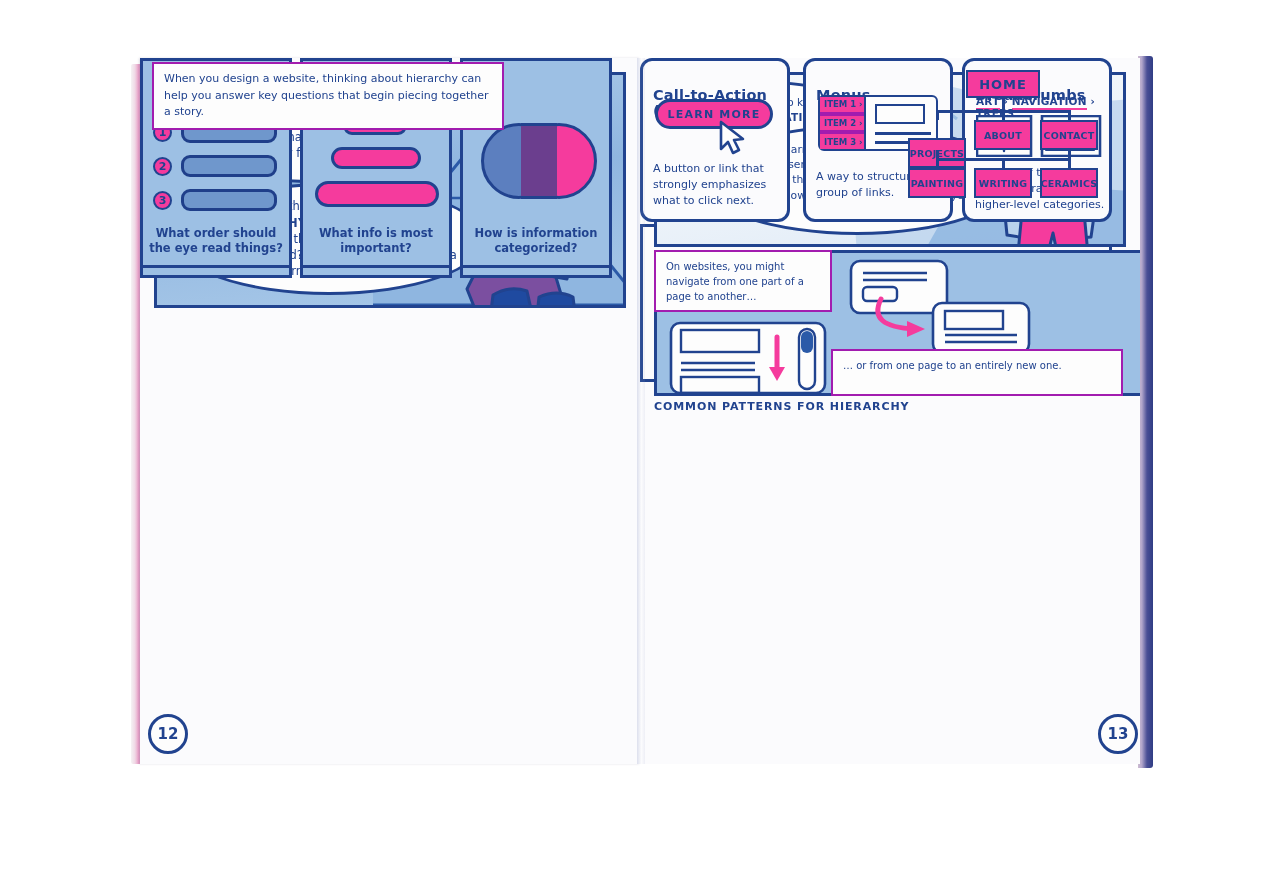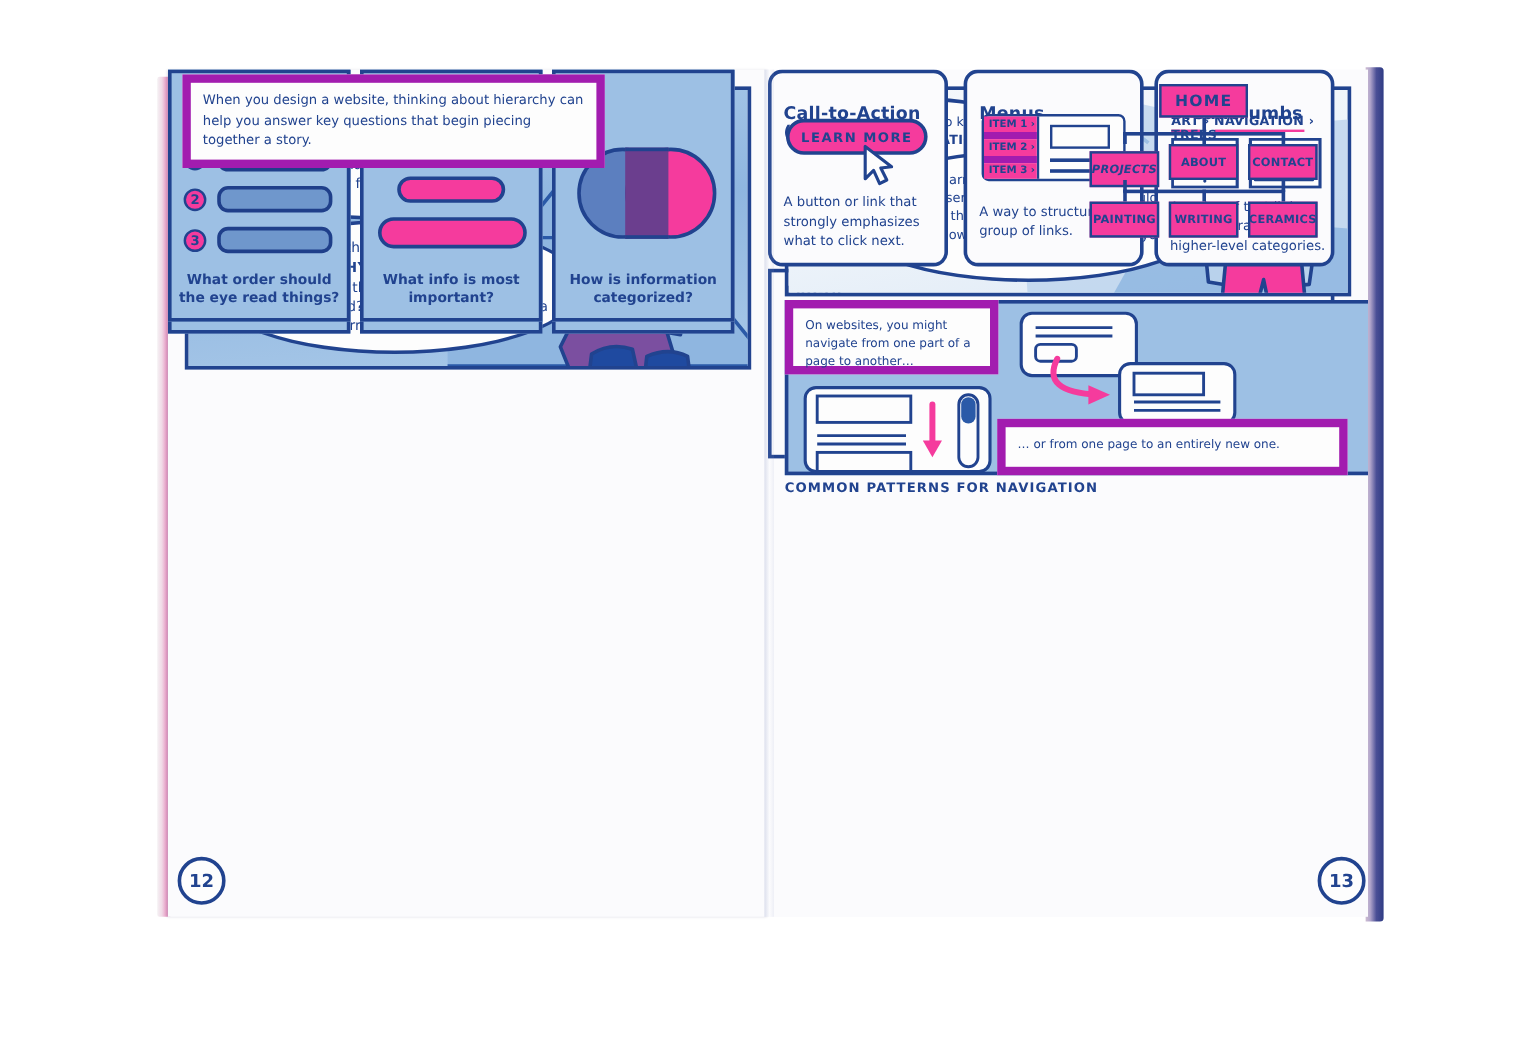--- a/index.html
+++ b/index.html
@@ -34,21 +34,21 @@
   :root{}
   .panel{position:absolute;border:3px solid #21438f;box-sizing:border-box;}
   .bluefill{background:#9dc0e4;}
   .bubble{
     position:absolute;background:#fdfdfd;border:3px solid #21438f;
     border-radius:50%/50%;display:flex;align-items:center;justify-content:center;
     text-align:center;color:#21438f;line-height:1.42;box-sizing:border-box;
   }
   .bubble b{font-weight:bold;letter-spacing:.3px;}
   .boxnote{
-    position:absolute;background:#fdfdfd;border:7px solid #a21caf;box-sizing:border-box;
+    position:absolute;background:#fdfdfd;border:2px solid #a21caf;box-sizing:border-box;
     color:#21438f;line-height:1.5;padding:7px 10px;
   }
 
   
   #l-hero{left:14px;top:14px;width:472px;height:236px;overflow:hidden;
     background:linear-gradient(175deg,#a9c8e8 0%,#8fb6e0 45%,#a8c8e8 100%);}
   .pyramid{position:absolute;right:-20px;bottom:0;width:270px;height:185px;}
 
   .char-a{position:absolute;left:290px;top:24px;width:160px;height:212px;}
 
@@ -98,21 +98,21 @@
   #r-protip p{margin:0;color:#21438f;font-size:11px;line-height:1.52;width:248px;}
   .sm-node{position:absolute;background:#f53b9d;border:2.5px solid #21438f;
     color:#21438f;display:flex;align-items:center;justify-content:center;
     font-size:9.5px;font-weight:bold;letter-spacing:.2px;box-sizing:border-box;}
   .sm-line{position:absolute;background:#21438f;}
 
   .crumb{color:#21438f;font-size:10.5px;font-weight:bold;letter-spacing:.2px;}
   .crumb u{text-decoration:none;border-bottom:2px solid #f53b9d;padding-bottom:1px;margin-top:46px;}
   .menuitem{color:#21438f;font-size:8.5px;font-weight:bold;display:flex;
     align-items:center;padding-left:4px;box-sizing:border-box;background:#f53b9d;
-    border-bottom:6px solid #a21caf;}
+    border-bottom:4px solid #a21caf;}
   .wire{position:absolute;border:2.5px solid #21438f;box-sizing:border-box;}
   .wline{position:absolute;height:2.5px;background:#21438f;}
 </style>
 </head>
 <body>
 
 <div id="book">
 
   <div class="page-edge-left"></div>
   <div class="page-edge-right"></div>
@@ -305,21 +305,21 @@
           <path d="M40 40 q-14 28 34 30" fill="none" stroke="#f53b9d" stroke-width="5" stroke-linecap="round"></path>
           <path d="M66 62 L84 70 L66 78" fill="#f53b9d" stroke="none"></path>
         </svg>
       </div>
 
       <div class="boxnote" style="left:174px;top:96px;width:292px;height:47px;font-size:10px;line-height:1.5;">
         <span>… or from one page to an entirely new one.</span>
       </div>
     </div>
 
-    <div class="sectlabel">COMMON PATTERNS FOR NAVIGATION</div>
+    <div class="sectlabel">COMMON PATTERNS FOR HIERARCHY</div>
 
     <div id="r-patterns">
 
       <div class="pcard" style="left:0;width:150px;">
         <h4>Call-to-Action (CTA)</h4>
         <div style="position:absolute;left:12px;top:38px;width:118px;height:30px;background:#f53b9d;
                     border:3px solid #21438f;border-radius:16px;box-sizing:border-box;
                     display:flex;align-items:center;justify-content:center;color:#21438f;
                     font-size:11px;font-weight:bold;letter-spacing:1.2px;">
           <span>LEARN MORE</span>
@@ -384,21 +384,21 @@
       </p>
 
       <div style="position:absolute;left:268px;top:12px;width:192px;height:132px;">
         <div class="sm-node" style="left:58px;top:0;width:74px;height:28px;font-size:13px;letter-spacing:1px;">HOME</div>
         <div class="sm-line" style="left:94px;top:28px;width:2.5px;height:12px;"></div>
         <div class="sm-line" style="left:28px;top:40px;width:134px;height:2.5px;"></div>
         <div class="sm-line" style="left:28px;top:40px;width:2.5px;height:10px;"></div>
         <div class="sm-line" style="left:94px;top:40px;width:2.5px;height:10px;"></div>
         <div class="sm-line" style="left:160px;top:40px;width:2.5px;height:10px;"></div>
 
-        <div class="sm-node" style="left:0;top:56px;width:58px;height:30px;font-style:italic;">PROJECTS</div>
+        <div class="sm-node" style="left:0;top:68px;width:58px;height:30px;">PROJECTS</div>
         <div class="sm-node" style="left:66px;top:50px;width:58px;height:30px;">ABOUT</div>
         <div class="sm-node" style="left:132px;top:50px;width:58px;height:30px;">CONTACT</div>
 
         <div class="sm-line" style="left:28px;top:80px;width:2.5px;height:10px;"></div>
         <div class="sm-line" style="left:28px;top:88px;width:134px;height:2.5px;"></div>
         <div class="sm-line" style="left:160px;top:80px;width:2.5px;height:10px;"></div>
         <div class="sm-line" style="left:28px;top:88px;width:2.5px;height:10px;"></div>
         <div class="sm-line" style="left:94px;top:88px;width:2.5px;height:10px;"></div>
         <div class="sm-line" style="left:160px;top:88px;width:2.5px;height:10px;"></div>
 

